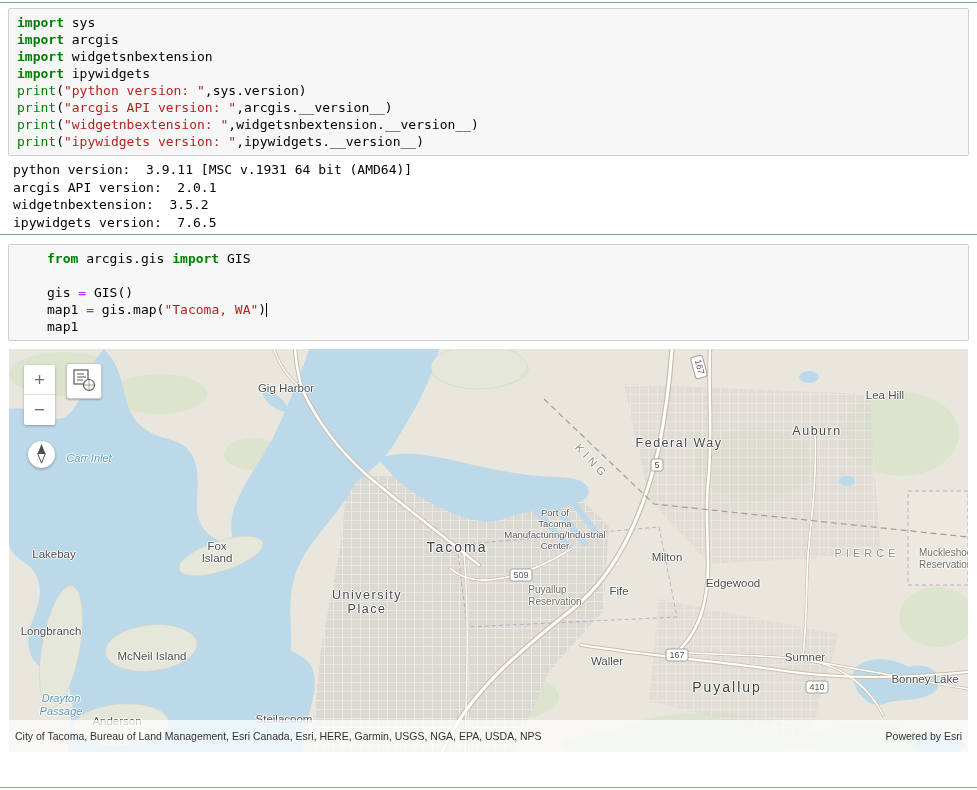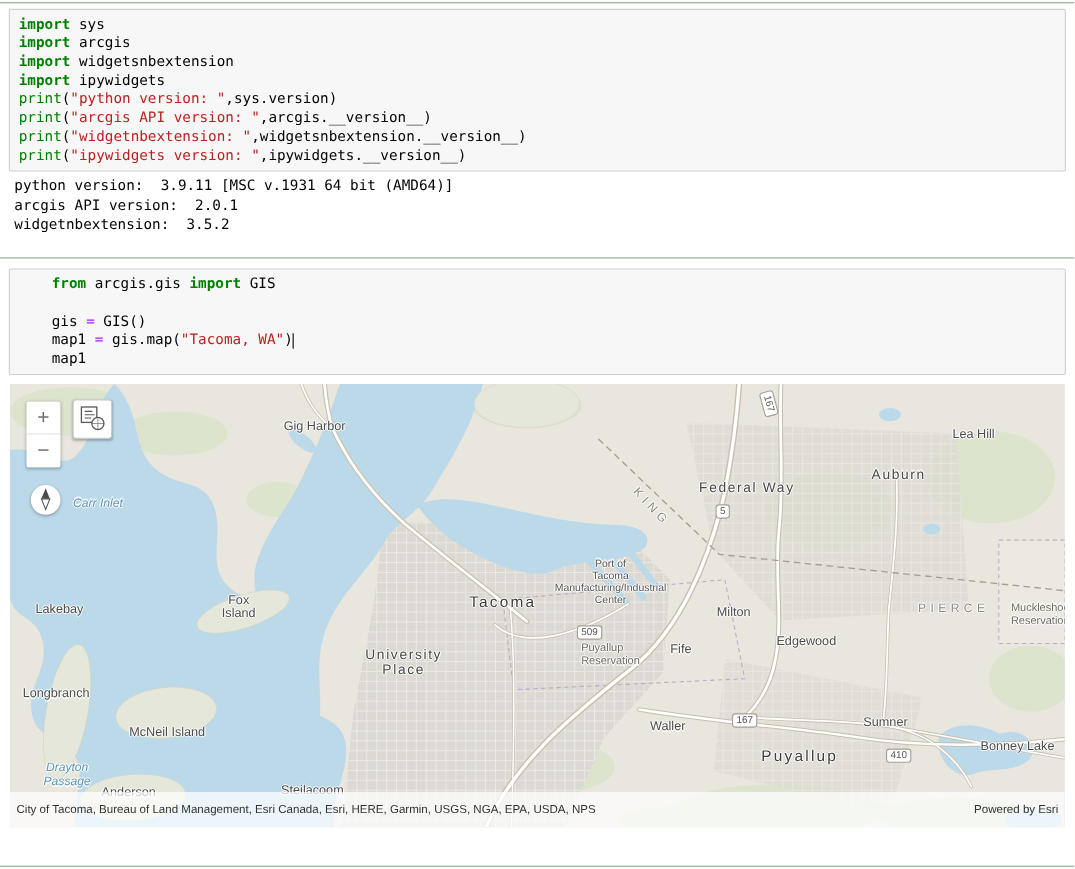--- a/index.html
+++ b/index.html
@@ -107,20 +107,21 @@
         <div class="code-line"><span class="tok-builtin">print</span><span class="tok-plain">(</span><span class="tok-str">"arcgis API version: "</span><span class="tok-plain">,arcgis.__version__)</span></div>
         <div class="code-line"><span class="tok-builtin">print</span><span class="tok-plain">(</span><span class="tok-str">"widgetnbextension: "</span><span class="tok-plain">,widgetsnbextension.__version__)</span></div>
         <div class="code-line"><span class="tok-builtin">print</span><span class="tok-plain">(</span><span class="tok-str">"ipywidgets version: "</span><span class="tok-plain">,ipywidgets.__version__)</span></div>
       </div>
   </div>
 
   <div class="output-area">
       <div class="out-line">python version:  3.9.11 [MSC v.1931 64 bit (AMD64)]</div>
       <div class="out-line">arcgis API version:  2.0.1</div>
       <div class="out-line">widgetnbextension:  3.5.2</div>
+      <div class="out-line">ipywidgets version:  7.6.5</div>
     </div>
 
   <div class="sep sep-mid"></div>
 
   <div class="code-cell cell-2">
     <div>
         <div class="code-line"><span class="tok-kw">from</span><span class="tok-plain"> arcgis.gis </span><span class="tok-kw">import</span><span class="tok-plain"> GIS</span></div>
         <div class="code-line">&nbsp;</div>
         <div class="code-line"><span class="tok-plain">gis </span><span class="tok-op">=</span><span class="tok-plain"> GIS()</span></div>
         <div class="code-line"><span class="tok-plain">map1 </span><span class="tok-op">=</span><span class="tok-plain"> gis.map(</span><span class="tok-str">"Tacoma, WA"</span><span class="tok-plain">)</span><span class="text-cursor"></span></div>
@@ -275,21 +276,21 @@
         <div class="map-label lbl-area" style="left: 546px; top: 247px; transform: translate(-50%, -50%);">
           <div>Puyallup</div>
           <div>Reservation</div>
         </div>
         <div class="map-label lbl-city" style="left: 610px; top: 242px; transform: translate(-50%, -50%);">
           <div>Fife</div>
         </div>
         <div class="map-label lbl-city" style="left: 42px; top: 282px; transform: translate(-50%, -50%);">
           <div>Longbranch</div>
         </div>
-        <div class="map-label lbl-city" style="left: 136px; top: 317px; transform: translate(-50%, -50%); padding-left: 14px;">
+        <div class="map-label lbl-city" style="left: 136px; top: 307px; transform: translate(-50%, -50%); padding-left: 14px;">
           <div>McNeil Island</div>
         </div>
         <div class="map-label lbl-city" style="left: 598px; top: 312px; transform: translate(-50%, -50%);">
           <div>Waller</div>
         </div>
         <div class="map-label lbl-city" style="left: 796px; top: 308px; transform: translate(-50%, -50%);">
           <div>Sumner</div>
         </div>
         <div class="map-label lbl-city" style="left: 916px; top: 330px; transform: translate(-50%, -50%);">
           <div>Bonney Lake</div>
@@ -302,21 +303,21 @@
           <div>Passage</div>
         </div>
         <div class="map-label lbl-city" style="left: 108px; top: 372px; transform: translate(-50%, -50%);">
           <div>Anderson</div>
         </div>
         <div class="map-label lbl-city" style="left: 275px; top: 370px; transform: translate(-50%, -50%);">
           <div>Steilacoom</div>
         </div>
         <div class="road-shield" style="left: 690px; top: 18px; transform: translate(-50%, -50%) rotate(75deg);">167</div>
         <div class="road-shield" style="left: 648px; top: 116px;">5</div>
-        <div class="road-shield" style="left: 512px; top: 226px; margin-left: 15px;">509</div>
+        <div class="road-shield" style="left: 512px; top: 226px;">509</div>
         <div class="road-shield" style="left: 668px; top: 306px;">167</div>
         <div class="road-shield" style="left: 808px; top: 338px;">410</div>
       </div>
 
     <div class="zoom-ctrl">
       <button class="zoom-btn">+</button>
       <button class="zoom-btn">−</button>
     </div>
 
     <button class="tool-btn">

